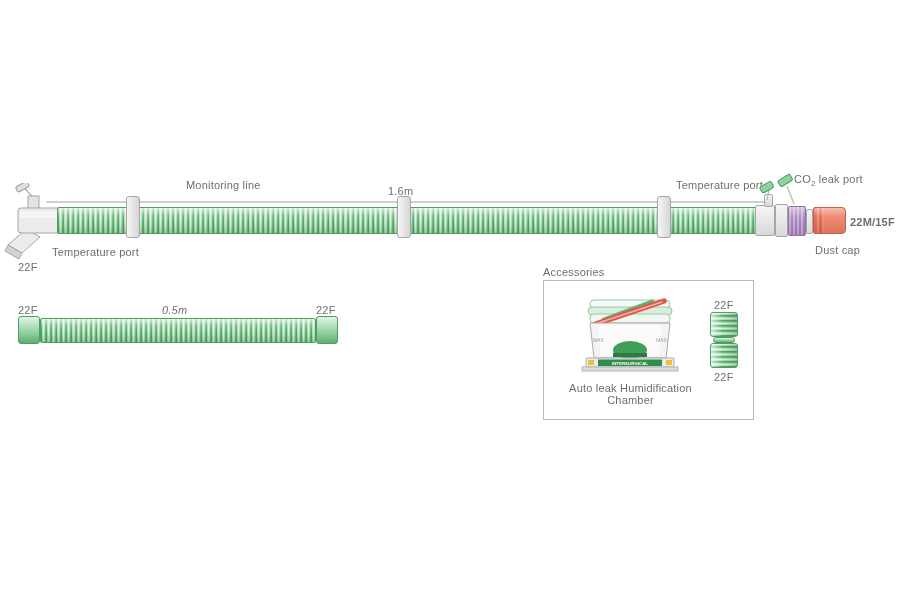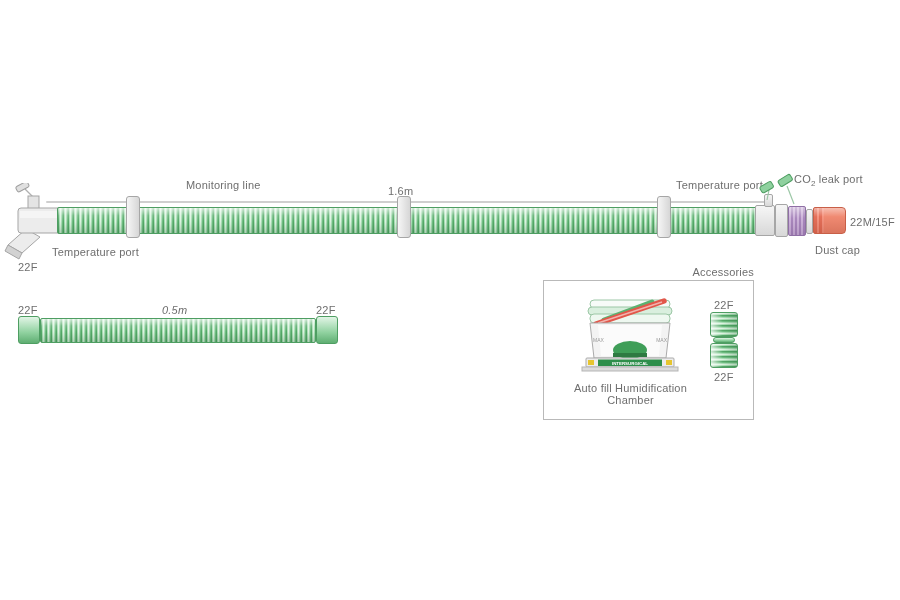--- a/index.html
+++ b/index.html
@@ -56,21 +56,21 @@
 
 <div class="canvas">
 
   <div>
 
     <div class="lbl" style="left:186px; top:179px;">Monitoring line</div>
     <div class="lbl" style="left:388px; top:185px;">1.6m</div>
     <div class="lbl" style="left:676px; top:179px;">Temperature port</div>
     <div class="lbl" style="left:794px; top:173px;"><span>CO</span><sub>2</sub><span> leak port</span></div>
 
-    <div class="lbl" style="left:850px; top:216px;">22M/15F</div>
+    <div class="lbl" style="left:850px; top:216px;font-weight:bold;">22M/15F</div>
     <div class="lbl" style="left:815px; top:244px;text-align:right;">Dust cap</div>
     <div class="lbl" style="left:52px; top:246px;">Temperature port</div>
     <div class="lbl" style="left:18px; top:261px;">22F</div>
 
     <svg style="position:absolute; left:4px; top:183px;" width="60" height="84" viewBox="0 0 60 84">
       <line x1="29" y1="14" x2="21" y2="6" stroke="#b0b0b0" stroke-width="1.2"></line>
       <rect x="12" y="1" width="13" height="6" rx="2" transform="rotate(-28 18 4)" fill="#e0e0e0" stroke="#9e9e9e"></rect>
       <rect x="24" y="13" width="11" height="14" fill="#e4e4e4" stroke="#a5a5a5"></rect>
       <polygon points="22,46 36,54 18,70 4,62" fill="#ececec" stroke="#a5a5a5"></polygon>
       <polygon points="4,62 18,70 15,76 1,68" fill="#d2d2d2" stroke="#a5a5a5"></polygon>
@@ -109,21 +109,21 @@
     <div class="lbl" style="left:18px; top:304px;">22F</div>
     <div class="lbl" style="left:162px; top:304px;font-style:italic;">0.5m</div>
     <div class="lbl" style="left:316px; top:304px;">22F</div>
 
     <div class="cuff" style="left:18px; top:316px; width:22px; height:28px;"></div>
     <div class="tube-h" style="left:40px; top:318px; width:276px; height:25px;"></div>
     <div class="cuff" style="left:316px; top:316px; width:22px; height:28px;"></div>
   </div>
 
   <div>
-    <div class="lbl" style="left:543px; top:266px; width:211px; text-align:right;">Accessories</div>
+    <div class="lbl" style="left:543px; top:266px; width:211px; text-align:left;">Accessories</div>
     <div class="acc-box" style="left:543px; top:280px; width:211px; height:140px;"></div>
 
     <svg style="position:absolute; left:574px; top:294px;" width="112" height="84" viewBox="0 0 112 84">
       <rect x="16" y="6" width="80" height="8" rx="4" fill="#f7fbf8" stroke="#9cc7a6"></rect>
       <rect x="14" y="13" width="84" height="8" rx="4" fill="#d9efde" stroke="#9cc7a6"></rect>
       <rect x="16" y="20" width="80" height="9" rx="4" fill="#eef8f0" stroke="#9cc7a6"></rect>
       <line x1="30" y1="26" x2="78" y2="8" stroke="#5cb271" stroke-width="5" stroke-linecap="round"></line>
       <line x1="22" y1="30" x2="90" y2="7" stroke="#e2574a" stroke-width="5.5" stroke-linecap="round"></line>
       <line x1="24" y1="29" x2="88" y2="8" stroke="#ffffff" stroke-width="1.4" opacity="0.55"></line>
       <polygon points="16,29 96,29 92,64 20,64" fill="#f3f3f3" stroke="#ababab"></polygon>
@@ -133,21 +133,21 @@
       <text x="19" y="48" font-size="5" fill="#9a9a9a">MAX</text>
       <text x="93" y="48" font-size="5" fill="#9a9a9a" text-anchor="end">MAX</text>
       <rect x="12" y="64" width="88" height="9" rx="1" fill="#ececec" stroke="#ababab"></rect>
       <rect x="14" y="66" width="6" height="5" fill="#e6c52f"></rect>
       <rect x="92" y="66" width="6" height="5" fill="#e6c52f"></rect>
       <rect x="24" y="65.5" width="64" height="6.5" fill="#2e8f4b"></rect>
       <text x="56" y="70.8" font-size="4.4" fill="#ffffff" text-anchor="middle" font-weight="bold">INTERSURGICAL</text>
       <rect x="8" y="73" width="96" height="4" fill="#dcdcdc" stroke="#b5b5b5"></rect>
     </svg>
 
-    <div class="lbl" style="left:543px; top:382px; width:175px; text-align:center;">Auto fill Humidification</div>
+    <div class="lbl" style="left:543px; top:382px; width:175px; text-align:center;">Auto leak Humidification</div>
     <div class="lbl" style="left:543px; top:394px; width:175px; text-align:center;">Chamber</div>
 
     <div class="lbl" style="left:714px; top:299px;">22F</div>
     <div class="cyl-v" style="left:710px; top:312px; width:28px; height:25px;"></div>
     <div class="cuff" style="left:713px; top:337px; width:22px; height:6px;"></div>
     <div class="cyl-v" style="left:710px; top:343px; width:28px; height:25px;"></div>
     <div class="lbl" style="left:714px; top:371px;">22F</div>
   </div>
 
 </div>

